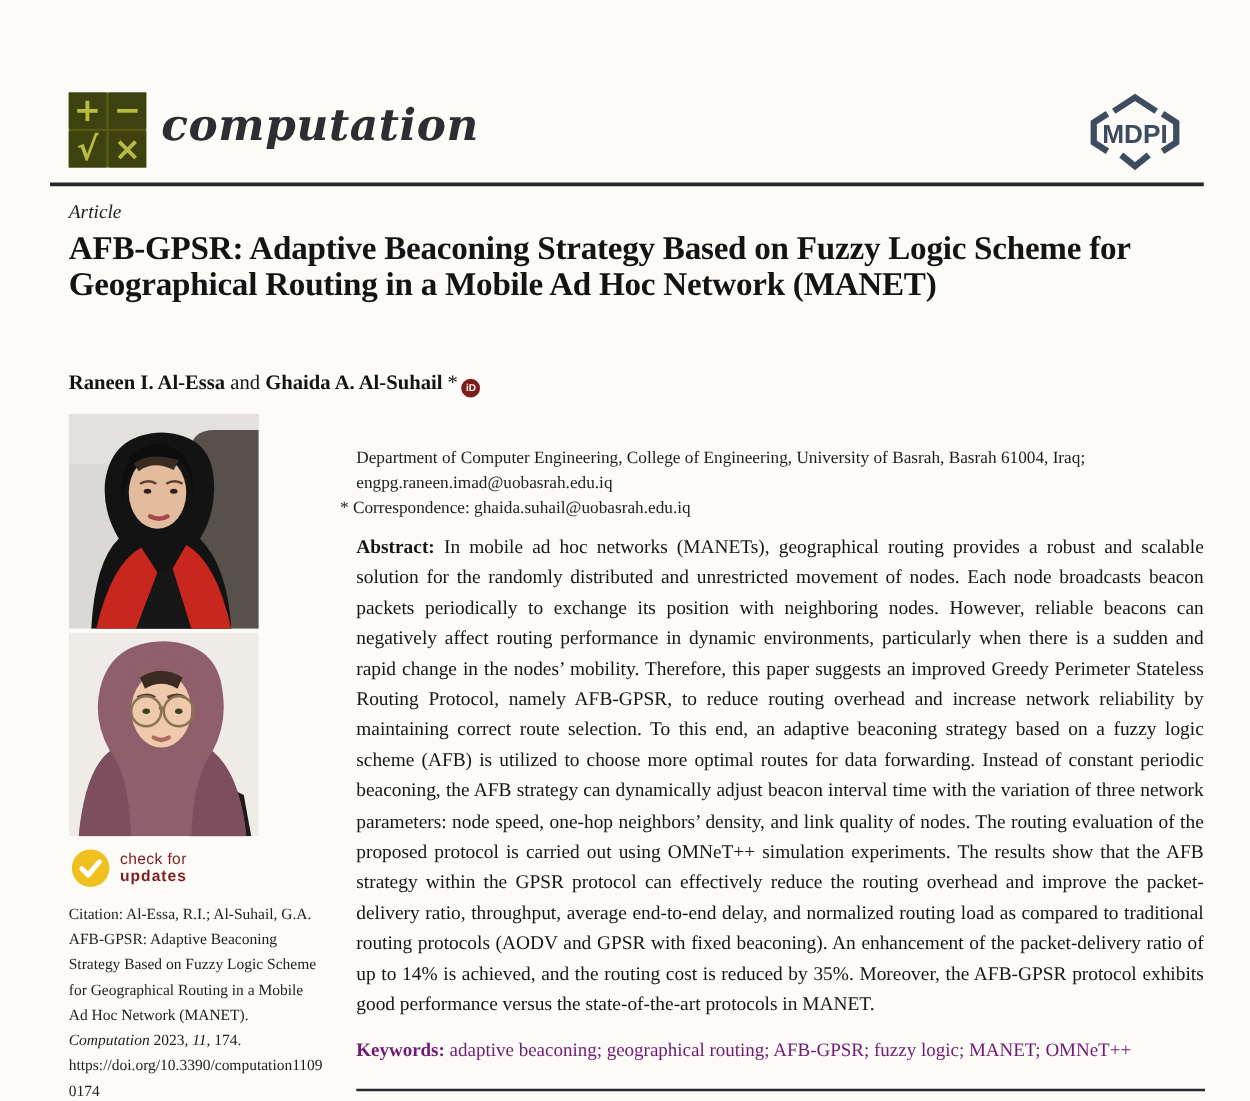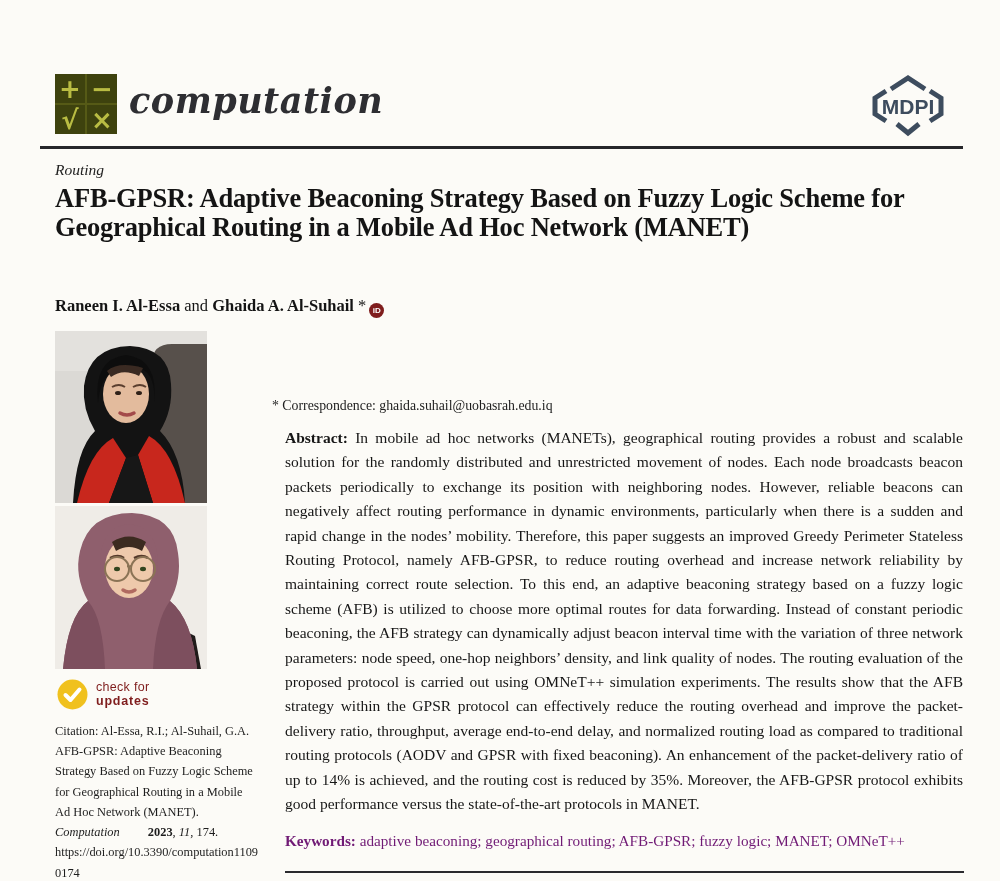--- a/index.html
+++ b/index.html
@@ -43,21 +43,21 @@
   .photo-2{top:506px;}
   .badge{position:absolute;left:57px;top:679px;display:flex;align-items:center;gap:8px;cursor:pointer;}
   .badge-text{font-family:"Liberation Sans",sans-serif;font-size:12.5px;line-height:1.1;color:#7f1d1d;letter-spacing:.3px;}
   .badge-text .l2{font-weight:bold;letter-spacing:.8px;}
   .citation{
     position:absolute;left:55px;top:721px;width:204px;
     font-size:12.4px;line-height:1.63;color:#1d1d1d;
   }
   .citation .cit-label{font-weight:normal;}
   .citation .it{font-style:italic;}
-  .citation .bold{font-weight:bold;margin-left:25px;}
+  .citation .bold{font-weight:normal;}
   .citation .doi{overflow-wrap:anywhere;}
   
   .affiliation{
     position:absolute;left:285px;top:356px;width:678px;margin:0;
     font-size:13.8px;line-height:1.42;color:#1d1d1d;
   }
   .correspondence{
     position:absolute;left:272px;top:396px;width:678px;margin:0;
     font-size:13.8px;line-height:1.42;color:#1d1d1d;
   }
@@ -99,21 +99,21 @@
       <polyline points="29,15 46,4 63,15" fill="none" stroke="#3d4c5e" stroke-width="5" stroke-linejoin="miter"></polyline>
       <polyline points="35,50 46,59 57,50" fill="none" stroke="#3d4c5e" stroke-width="5"></polyline>
       <path d="M24,17 L13,24 L13,40 L24,47" fill="none" stroke="#3d4c5e" stroke-width="5"></path>
       <path d="M68,17 L79,24 L79,40 L68,47" fill="none" stroke="#3d4c5e" stroke-width="5"></path>
       <text x="46" y="40" text-anchor="middle" font-family="Liberation Sans, sans-serif" font-weight="bold" font-size="21" fill="#3d4c5e">MDPI</text>
     </svg>
   </div>
 
   <div class="header-rule"></div>
 
-  <div class="article-label">Routing</div>
+  <div class="article-label">Article</div>
   <h1 class="paper-title">AFB-GPSR: Adaptive Beaconing Strategy Based on Fuzzy Logic Scheme for Geographical Routing in a Mobile Ad Hoc Network (MANET)</h1>
 
   <div class="authors">
     <span class="bold">Raneen I. Al-Essa</span><span> and </span><span class="bold">Ghaida A. Al-Suhail</span><span> *</span><span class="orcid">iD</span>
   </div>
 
   <svg class="photo photo-1" width="152" height="172" viewBox="0 0 152 172">
     <rect width="152" height="172" fill="#dbd9d5"></rect>
     <rect width="152" height="40" fill="#e3e1dd"></rect>
     <path d="M97,172 L97,32 Q97,13 117,13 L152,13 L152,172 Z" fill="#57504b"></path>
@@ -158,20 +158,21 @@
     <div class="badge-text">
       <div class="l1">check for</div>
       <div class="l2">updates</div>
     </div>
   </div>
 
   <div class="citation">
     <span class="cit-label">Citation: </span><span>Al-Essa, R.I.; Al-Suhail, G.A. </span><span>AFB-GPSR: Adaptive Beaconing Strategy Based on Fuzzy Logic Scheme for Geographical Routing in a Mobile Ad Hoc Network (MANET). </span><span class="it">Computation </span><span class="bold">2023</span><span>, </span><span class="it">11</span><span>, </span><span>174. </span><span class="doi">https://doi.org/10.3390/computation11090174</span>
   </div>
 
+  <p class="affiliation">Department of Computer Engineering, College of Engineering, University of Basrah, Basrah 61004, Iraq; engpg.raneen.imad@uobasrah.edu.iq</p>
 
   <p class="correspondence">
     <span>*</span>
     <span>Correspondence: </span><span>ghaida.suhail@uobasrah.edu.iq</span>
   </p>
 
   <p class="abstract">
     <span class="abs-label">Abstract: </span><span>In mobile ad hoc networks (MANETs), geographical routing provides a robust and scalable solution for the randomly distributed and unrestricted movement of nodes. Each node broadcasts beacon packets periodically to exchange its position with neighboring nodes. However, reliable beacons can negatively affect routing performance in dynamic environments, particularly when there is a sudden and rapid change in the nodes’ mobility. Therefore, this paper suggests an improved Greedy Perimeter Stateless Routing Protocol, namely AFB-GPSR, to reduce routing overhead and increase network reliability by maintaining correct route selection. To this end, an adaptive beaconing strategy based on a fuzzy logic scheme (AFB) is utilized to choose more optimal routes for data forwarding. Instead of constant periodic beaconing, the AFB strategy can dynamically adjust beacon interval time with the variation of three network parameters: node speed, one-hop neighbors’ density, and link quality of nodes. The routing evaluation of the proposed protocol is carried out using OMNeT++ simulation experiments. The results show that the AFB strategy within the GPSR protocol can effectively reduce the routing overhead and improve the packet-delivery ratio, throughput, average end-to-end delay, and normalized routing load as compared to traditional routing protocols (AODV and GPSR with fixed beaconing). An enhancement of the packet-delivery ratio of up to 14% is achieved, and the routing cost is reduced by 35%. Moreover, the AFB-GPSR protocol exhibits good performance versus the state-of-the-art protocols in MANET.</span>
   </p>
 

